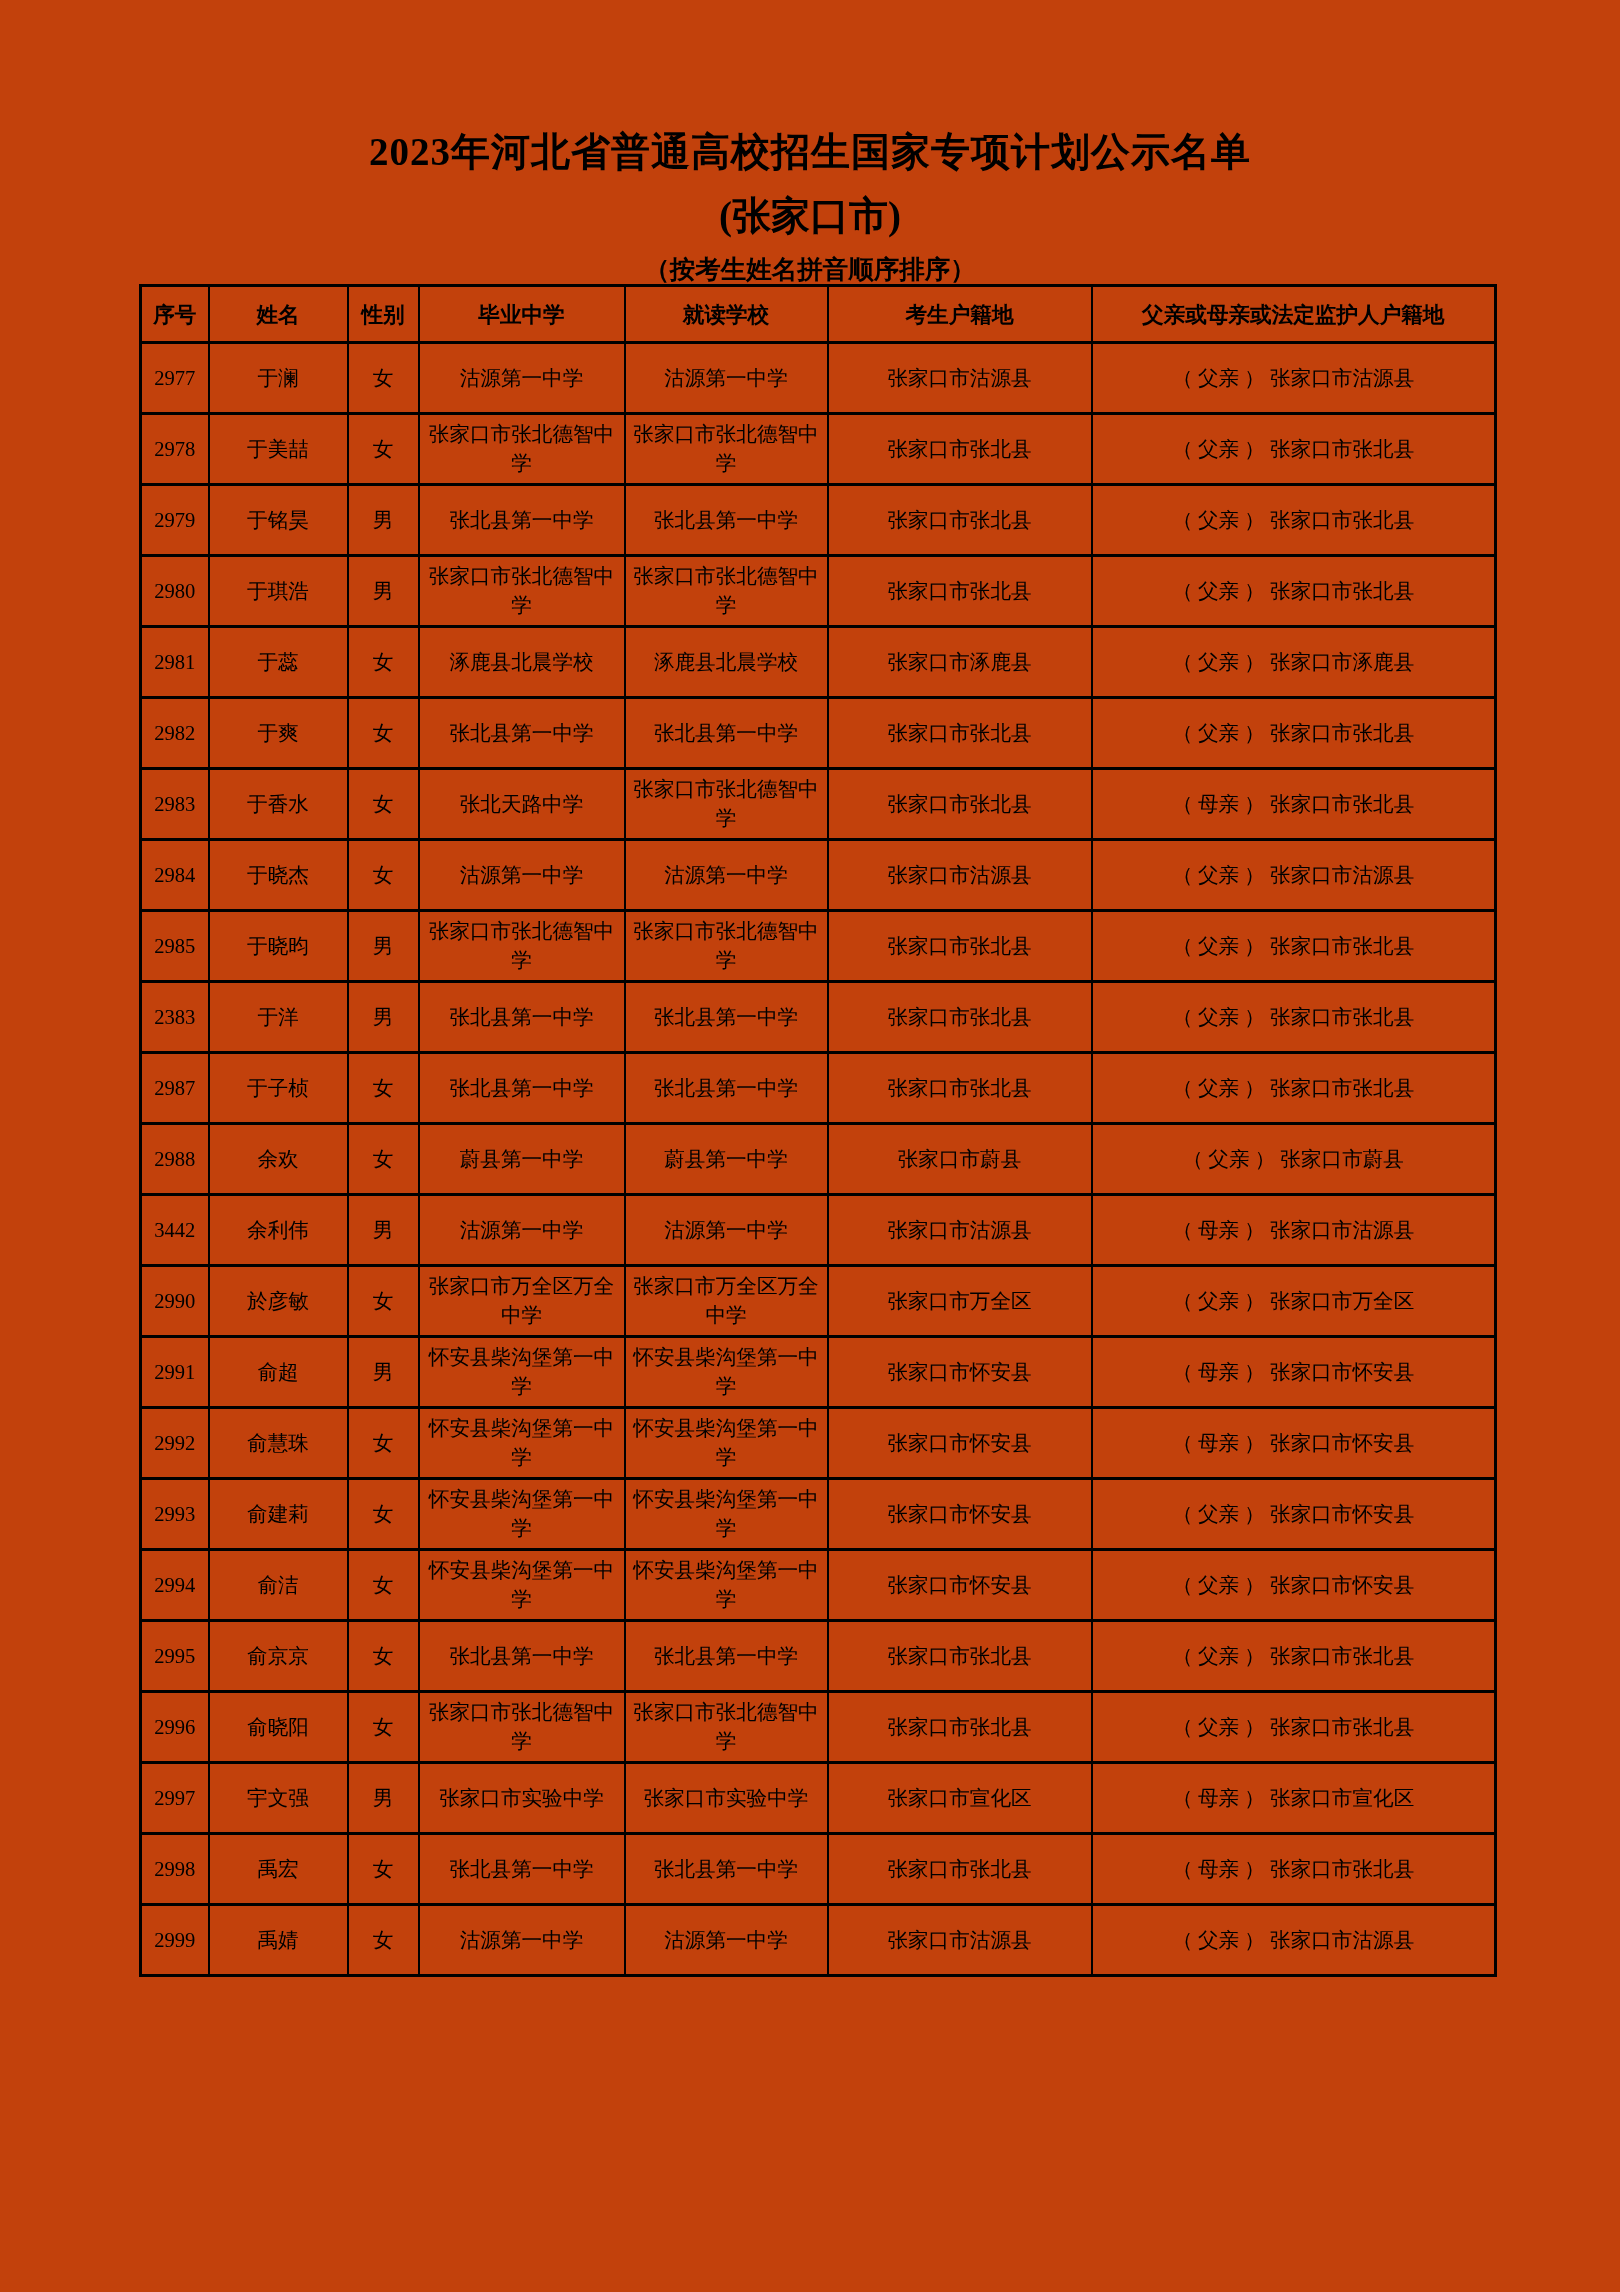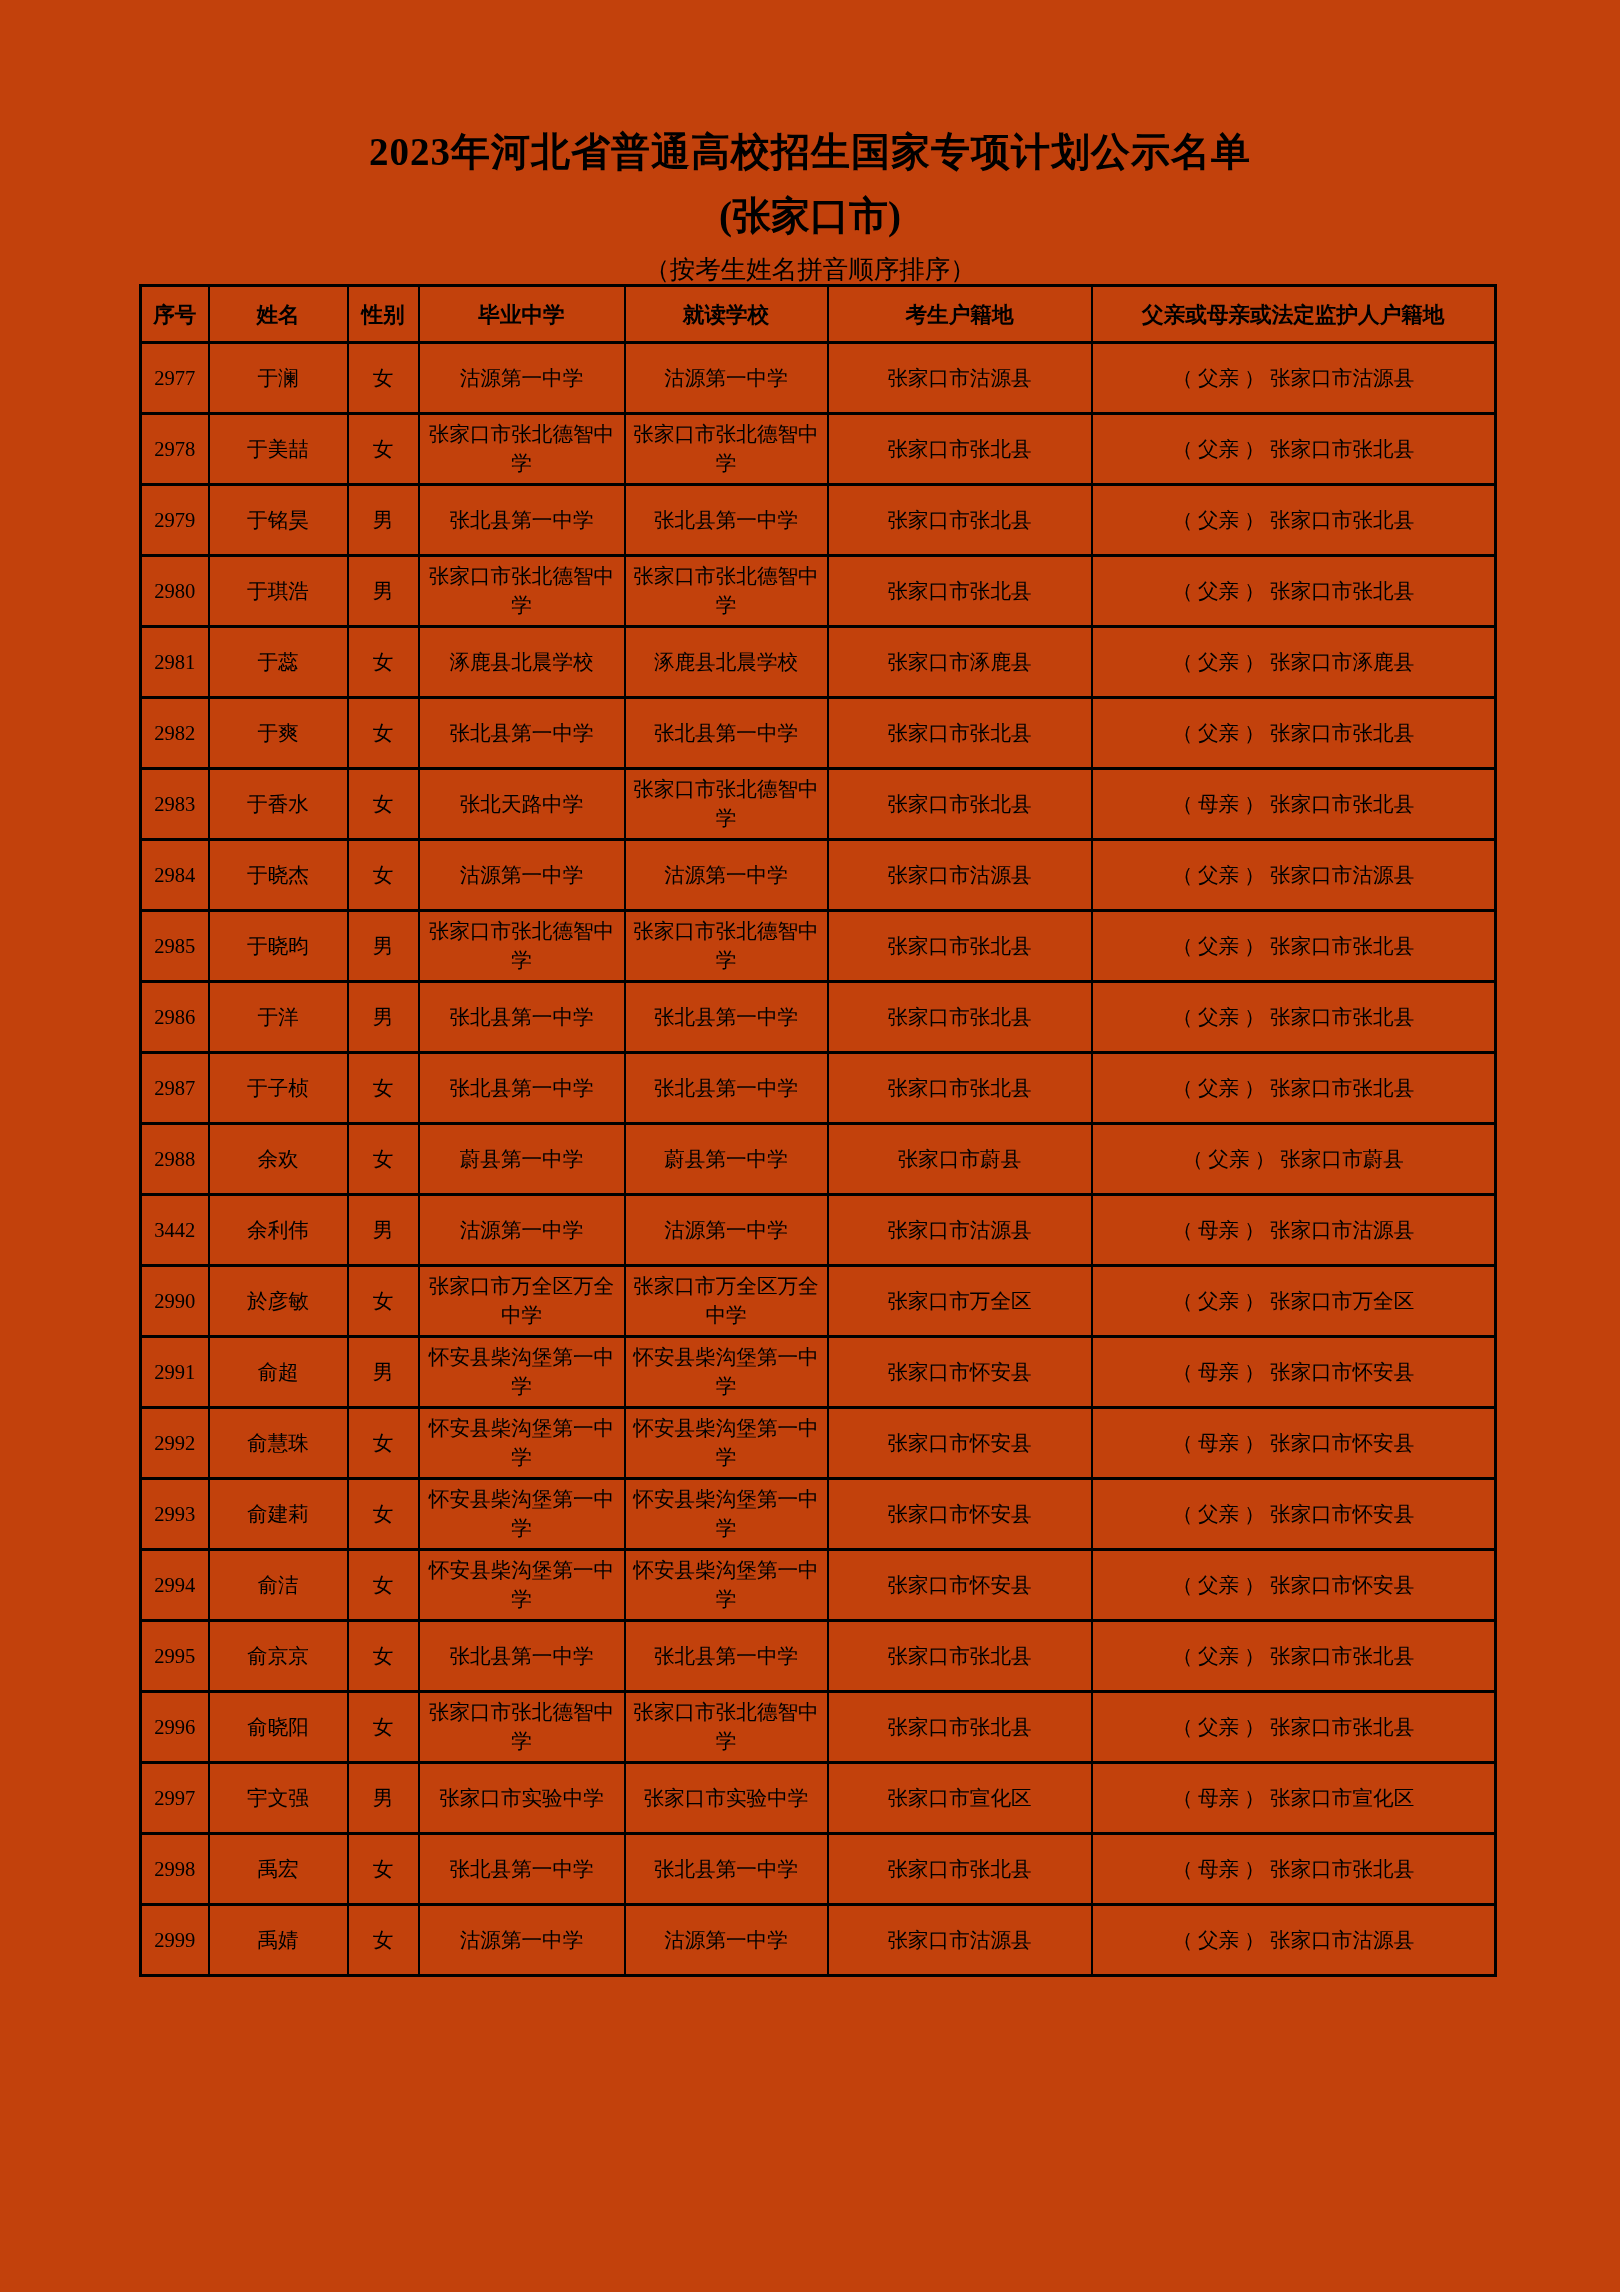--- a/index.html
+++ b/index.html
@@ -26,21 +26,21 @@
     letter-spacing: 1px;
   }
   .title-city {
     font-size: 39px;
     font-weight: bold;
     line-height: 51px;
     margin: 12px;
   }
   .title-note {
     font-size: 25.5px;
-    font-weight: normal;
+    font-weight: bold;
     line-height: 33px;
     margin: 2px 0 0 0;
   }
   table.roster {
     position: absolute;
     left: 139px;
     top: 284px;
     width: 1354px;
     border-collapse: collapse;
     table-layout: fixed;
@@ -187,21 +187,21 @@
         <tr>
           <td>2985</td>
           <td>于晓昀</td>
           <td>男</td>
           <td class="col-school">张家口市张北德智中学</td>
           <td class="col-school">张家口市张北德智中学</td>
           <td>张家口市张北县</td>
           <td>（ 父亲 ） 张家口市张北县</td>
         </tr>
         <tr>
-          <td>2986</td>
+          <td>2383</td>
           <td>于洋</td>
           <td>男</td>
           <td class="col-school">张北县第一中学</td>
           <td class="col-school">张北县第一中学</td>
           <td>张家口市张北县</td>
           <td>（ 父亲 ） 张家口市张北县</td>
         </tr>
         <tr>
           <td>2987</td>
           <td>于子桢</td>

